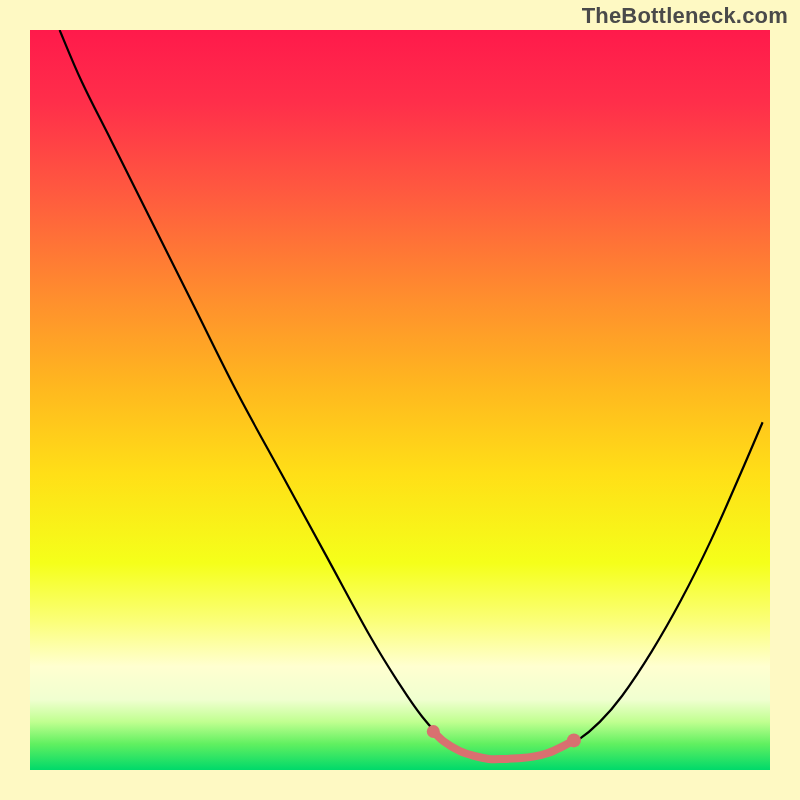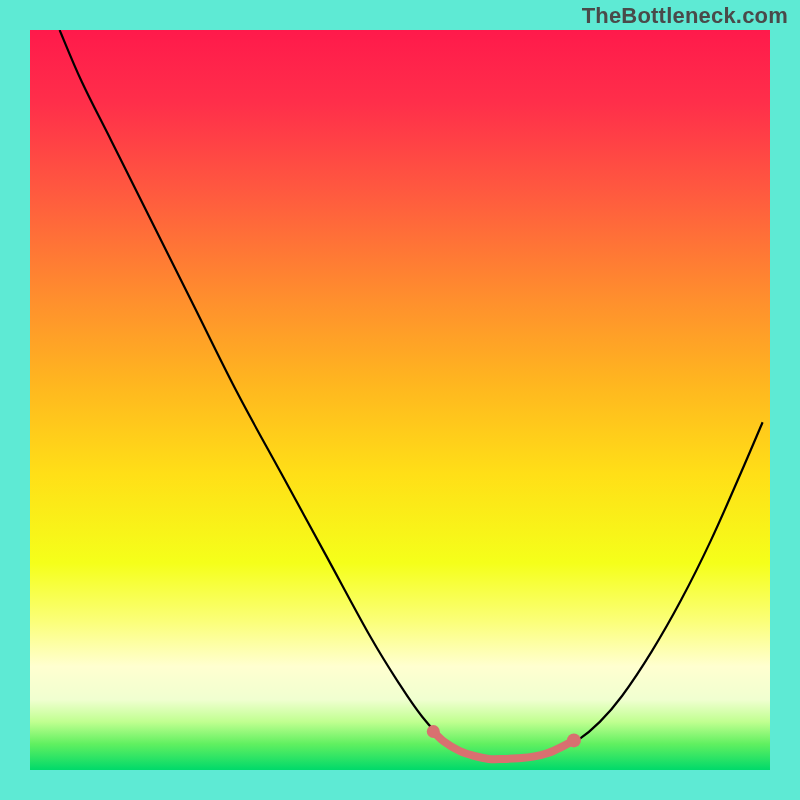--- a/index.html
+++ b/index.html
@@ -1,20 +1,20 @@
 <!DOCTYPE html>
 <html><head>
 <meta charset="utf-8">
 <style>
   * { margin: 0; padding: 0; box-sizing: border-box; }
   html, body { width: 800px; height: 800px; overflow: hidden; background: #000; }
   .container {
     width: 800px;
     height: 800px;
-    background: #5eead4;
+    background: #fef9c3;
     position: relative;
   }
   .watermark {
     position: absolute;
     top: 3px;
     right: 12px;
     font-family: Arial, Helvetica, sans-serif;
     font-size: 22px;
     font-weight: bold;
     color: #4a4a4a;

